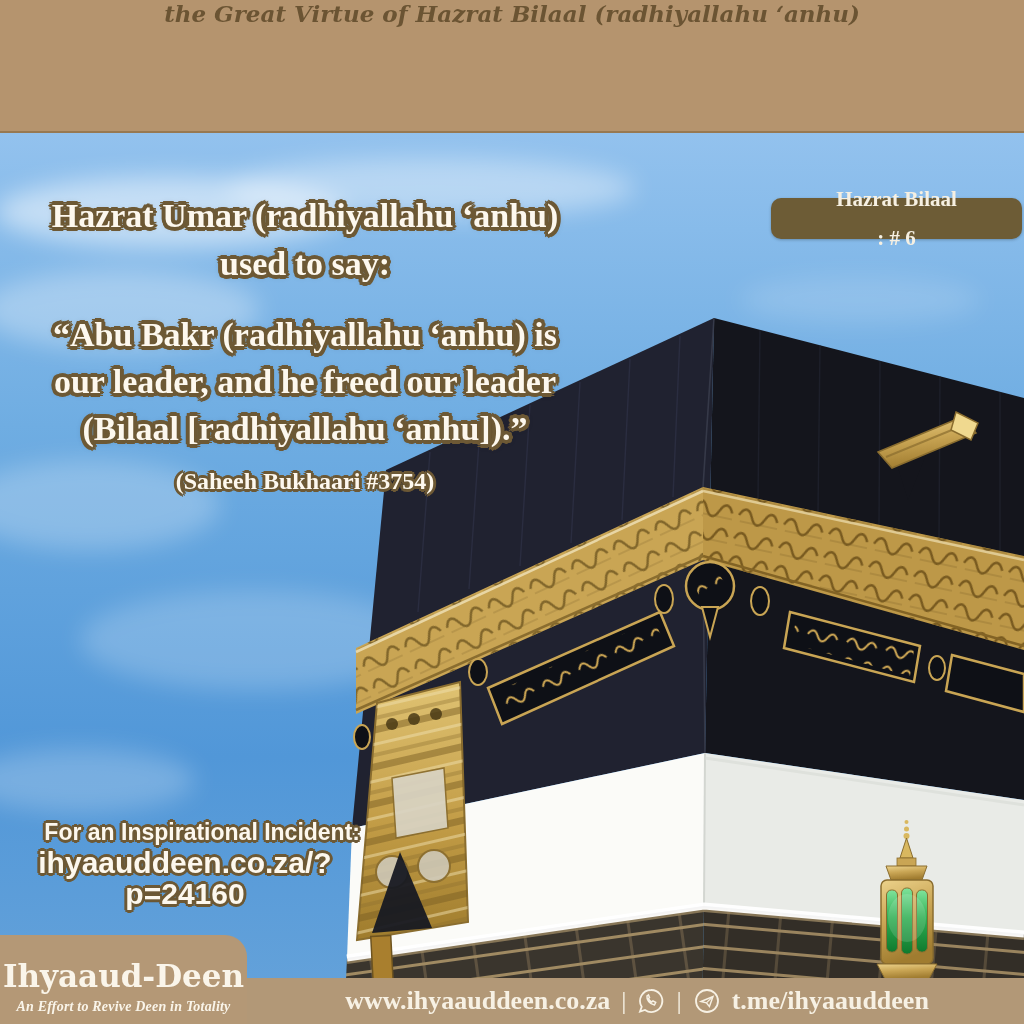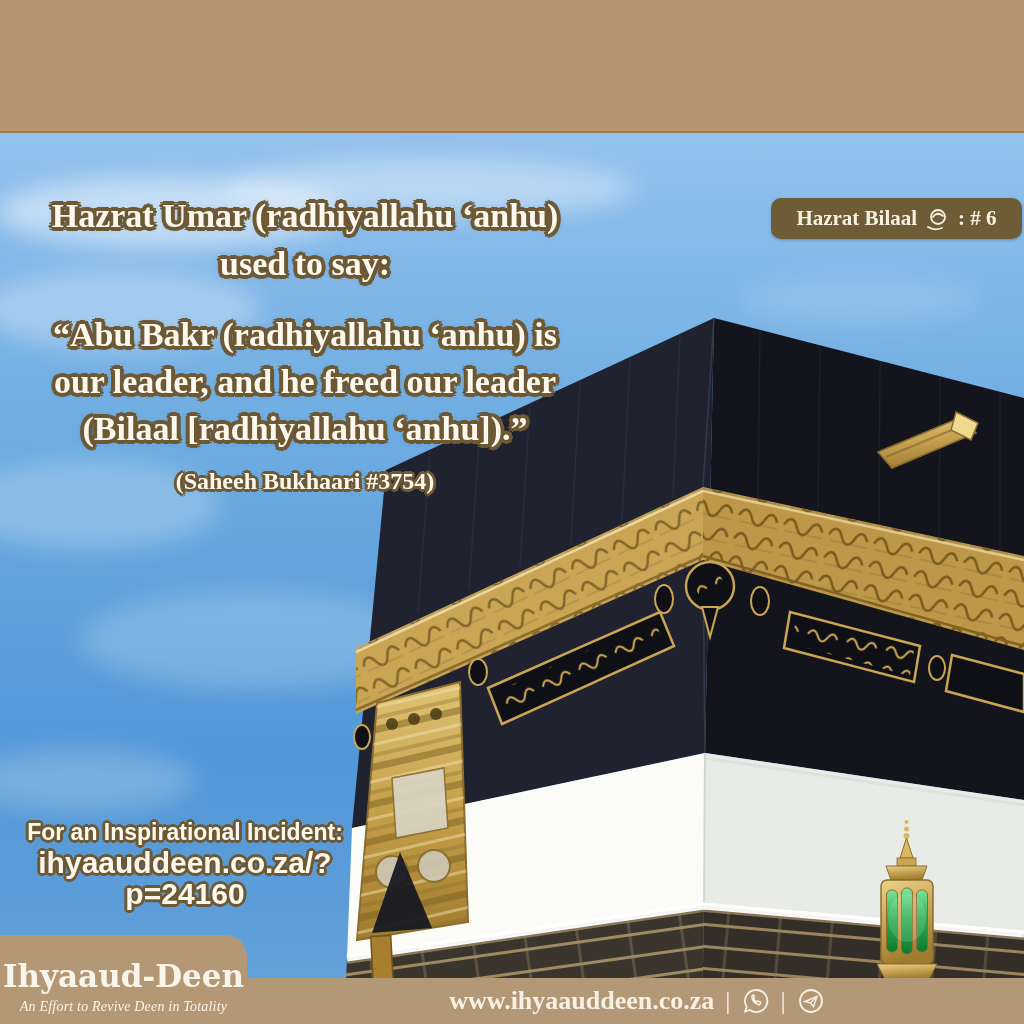--- a/index.html
+++ b/index.html
@@ -9,21 +9,21 @@
   
   .header{position:absolute;left:0;top:0;width:1024px;height:131px;z-index:5;
           background:#b5946e;border-bottom:2px solid #977952;text-align:center;}
   .title-row{display:flex;justify-content:center;align-items:center;gap:12px;height:64px;margin-top:4px;}
   .title{font-family:"DejaVu Serif",serif;font-weight:bold;font-size:39px;color:#f8f3e9;letter-spacing:.5px;}
   .subtitle{font-family:"DejaVu Serif",serif;font-style:italic;font-weight:bold;
             font-size:23px;line-height:27px;color:#6b5433;}
   
   .badge{position:absolute;left:771px;top:198px;width:251px;height:41px;z-index:4;
          background:#6d5c36;border-radius:10px;display:flex;align-items:center;justify-content:center;
-         gap:7px;color:#f6f0e2;font-size:21px;font-weight:bold;box-shadow:0 1px 3px rgba(0,0,0,.25);}
+         gap:7px;color:#f6f0e2;font-size:21px;font-weight:bold;box-shadow:0 1px 3px rgba(0,0,0,.25);flex-direction:column;}
   
   .outl{color:#fdf8ee;}
   .o-thick{text-shadow:
     -3px -3px 0 #6d5935,-1px -3px 0 #6d5935,1px -3px 0 #6d5935,3px -3px 0 #6d5935,
     -3px -1px 0 #6d5935,3px -1px 0 #6d5935,-3px 1px 0 #6d5935,3px 1px 0 #6d5935,
     -3px 3px 0 #6d5935,-1px 3px 0 #6d5935,1px 3px 0 #6d5935,3px 3px 0 #6d5935,
     -4px 0 0 #6d5935,4px 0 0 #6d5935,0 -4px 0 #6d5935,0 4px 0 #6d5935,
     0 0 7px rgba(40,30,10,.35);}
   .o-thin{text-shadow:
     -2px -2px 0 #6d5935,0 -2px 0 #6d5935,2px -2px 0 #6d5935,-2px 0 0 #6d5935,
@@ -31,32 +31,32 @@
     -3px 0 0 #6d5935,3px 0 0 #6d5935,0 3px 0 #6d5935,0 -3px 0 #6d5935;}
   
   .quote-block{position:absolute;left:-5px;top:192px;width:620px;text-align:center;z-index:3;white-space:nowrap;}
   .q-intro{font-size:34px;font-weight:bold;line-height:48px;}
   .q-gap{height:23px;}
   .q-line{font-size:34px;font-weight:bold;line-height:47px;}
   .q-source{font-size:24px;font-weight:bold;margin-top:16px;}
   
   .incident{position:absolute;left:10px;top:817px;width:350px;text-align:center;z-index:3;
             font-family:"Liberation Sans",sans-serif;font-weight:bold;}
-  .incident .l1{font-size:23px;line-height:30px;}
+  .incident .l1{font-size:23px;line-height:30px;text-align:right;}
   .incident .l2{font-size:30px;line-height:31px;}
   
   .footer-bar{position:absolute;left:0;top:978px;width:1024px;height:46px;background:#b29877;z-index:2;}
   .contact{position:absolute;left:250px;top:978px;width:774px;height:46px;z-index:3;
            display:flex;align-items:center;justify-content:center;gap:11px;
            color:#f7f1e4;font-size:26px;font-weight:bold;}
   .contact .sep{font-weight:normal;}
   .logo-box{position:absolute;left:0;top:935px;width:247px;height:89px;z-index:4;
             background:#b49876;border-radius:0 22px 0 0;text-align:center;color:#faf5ea;}
   .logo-name{font-family:"DejaVu Serif",serif;font-weight:bold;font-size:31px;margin-top:23px;}
-  .logo-tag{font-style:italic;font-weight:normal;font-size:14px;margin-top:5px;letter-spacing:.2px;}
+  .logo-tag{font-style:italic;font-weight:bold;font-size:14px;margin-top:5px;letter-spacing:.2px;}
 </style>
 </head>
 <body>
 
 <div class="canvas">
 
   <svg class="photo" width="1024" height="1024" viewBox="0 0 1024 1024" aria-hidden="true">
     <defs>
       <linearGradient id="skyG" x1="0" y1="0" x2="0" y2="1">
         <stop offset="0" stop-color="#93c2ee"></stop>
@@ -220,20 +220,21 @@
       <rect x="886.5" y="890" width="11" height="62" rx="5" fill="url(#glassG)" stroke-width="1"></rect>
       <rect x="901.5" y="888" width="11" height="66" rx="5" fill="url(#glassG)" stroke-width="1"></rect>
       <rect x="916.5" y="890" width="11" height="62" rx="5" fill="url(#glassG)" stroke-width="1"></rect>
       <ellipse cx="907" cy="918" rx="19" ry="24" fill="#ffffff" opacity=".14" stroke="none"></ellipse>
       <polygon points="877,964 937,964 929,979 885,979" fill="url(#goldG)" stroke-width="1"></polygon>
     </g>
   </svg>
 
   <div class="header">
     <div class="subtitle">
+      <div>the Great Virtue of Hazrat Bilaal (radhiyallahu ‘anhu)</div>
     </div>
   </div>
 
   <div class="badge">
     <span>Hazrat Bilaal</span>
     <svg width="27" height="27" viewBox="0 0 27 27">
       <g fill="none" stroke="#f6f0e2" stroke-width="1.8" stroke-linecap="round">
         <circle cx="14" cy="12" r="7"></circle>
         <path d="M9 12 q4 -6 10 -1"></path>
         <path d="M4 22 q6 4 14 1"></path>
@@ -269,20 +270,21 @@
       </g>
     </svg>
     <span class="sep">|</span>
     <svg width="28" height="28" viewBox="0 0 28 28">
       <g fill="none" stroke="#f7f1e4" stroke-width="1.8">
         <circle cx="14" cy="14" r="11"></circle>
         <path d="M8 14.5 l12 -5 -3.6 10 -3 -3.6 -5.4 -1.4 z" stroke-width="1.4"></path>
         <path d="M13.4 15.9 l6.6 -6.4" stroke-width="1.2"></path>
       </g>
     </svg>
+    <span>t.me/ihyaauddeen</span>
   </div>
 
   <div class="logo-box">
     <div class="logo-name">Ihyaaud-Deen</div>
     <div class="logo-tag">An Effort to Revive Deen in Totality</div>
   </div>
 
 </div>
 
 </body></html>

